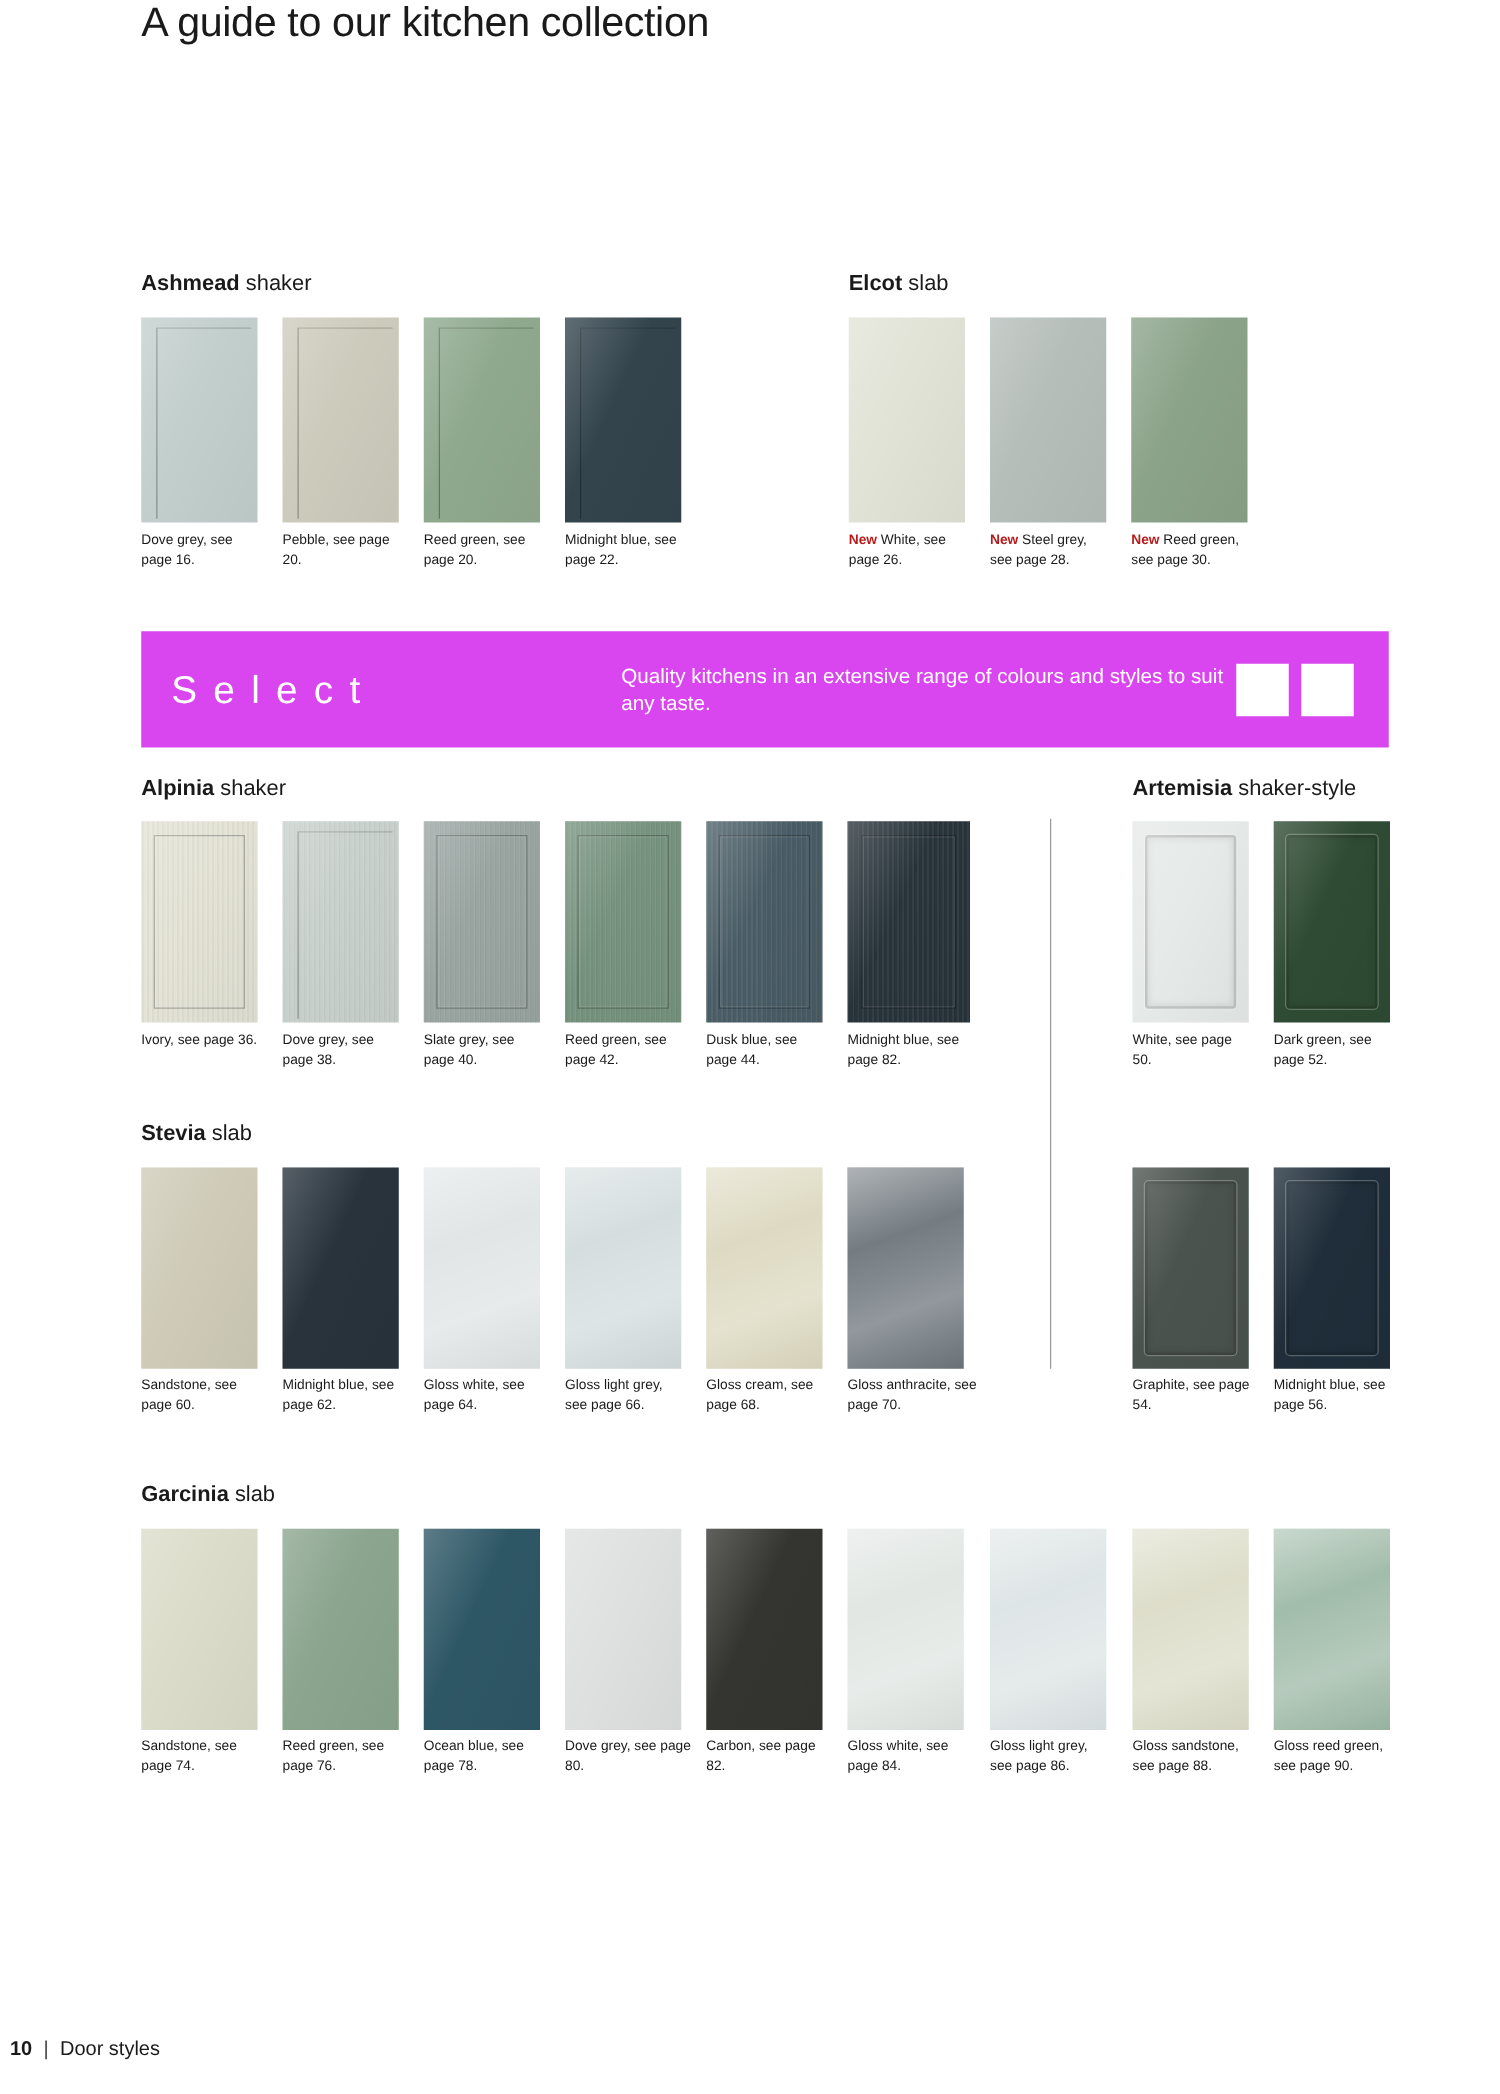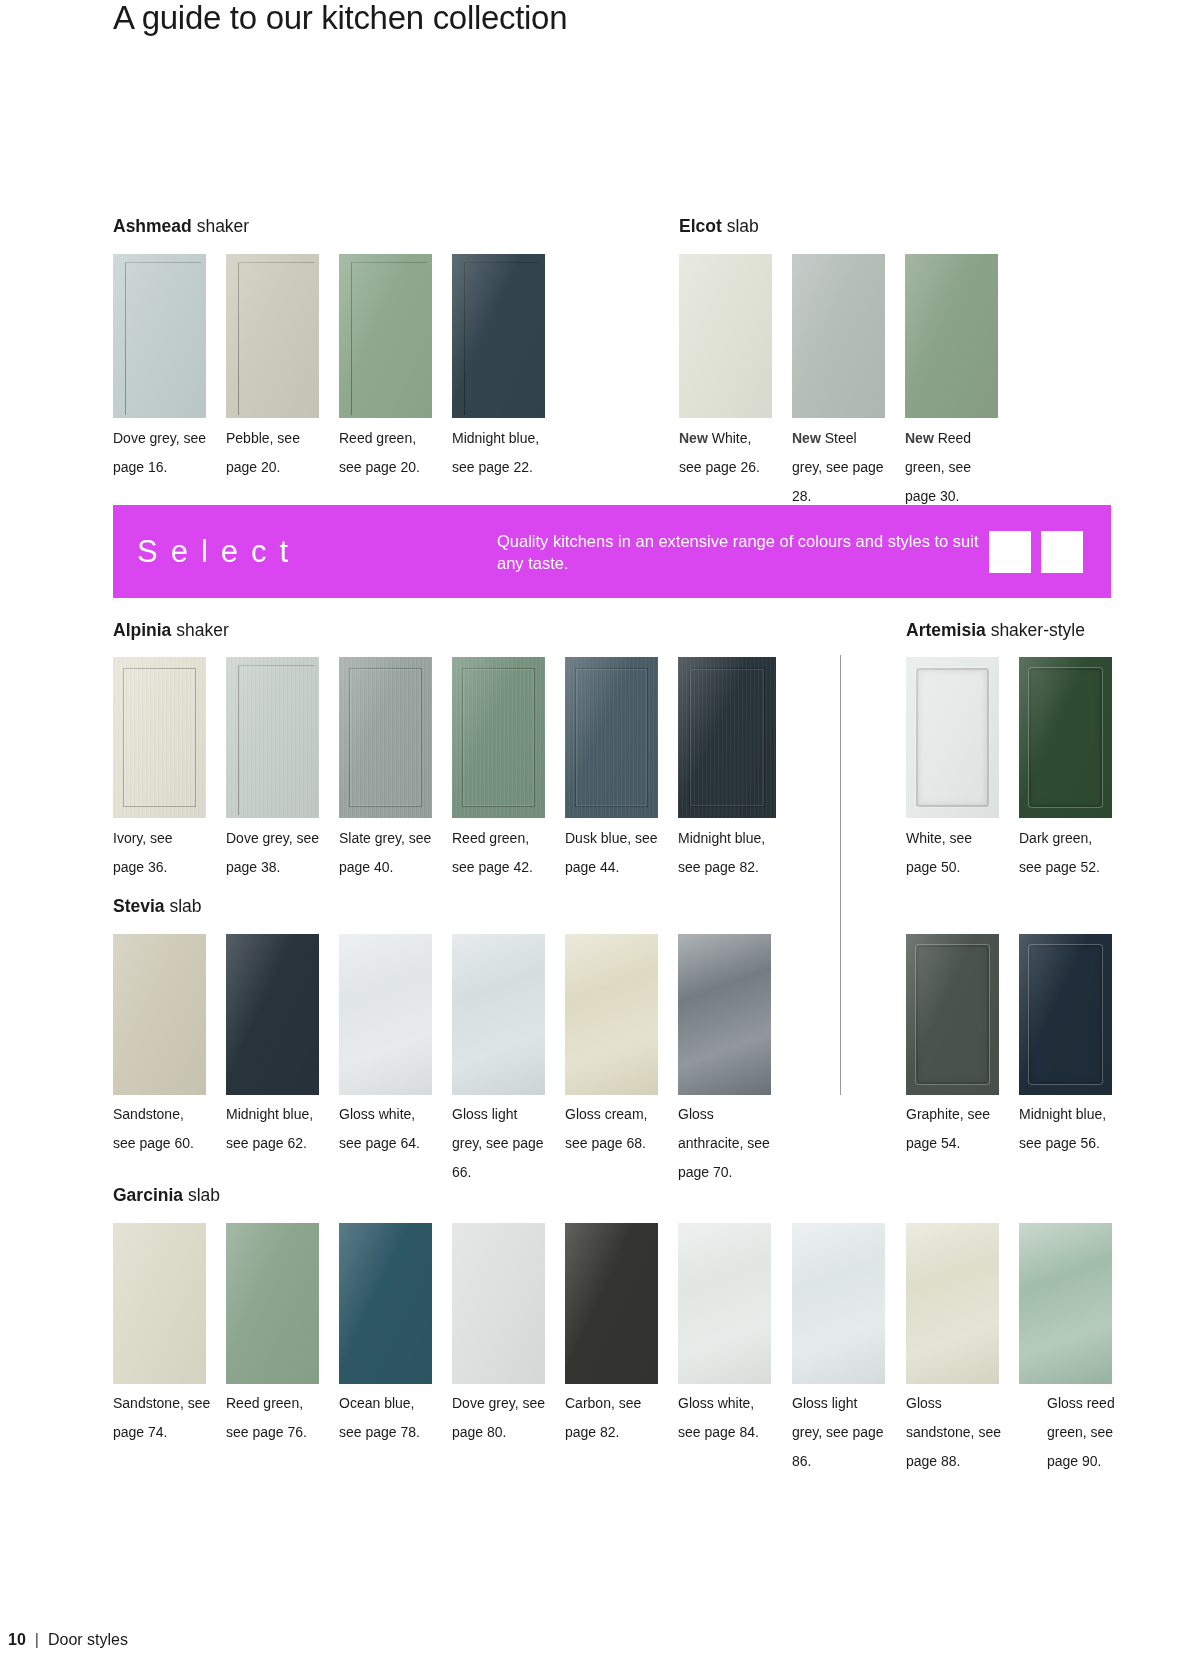--- a/index.html
+++ b/index.html
@@ -91,24 +91,24 @@
     pointer-events: none;
   }
   .gloss {
     position: absolute; inset: 0;
     background: linear-gradient(160deg, rgba(255,255,255,0.45) 0%, rgba(255,255,255,0.05) 35%, rgba(255,255,255,0.25) 68%, rgba(0,0,0,0.04) 100%);
     pointer-events: none;
   }
 
   
   .cap {
-    position: absolute; font-size: 14px; line-height: 29px;
+    position: absolute; font-size: 11px; line-height: 16px;
     color: #1a1a1a; font-weight: 400;
   }
-  .cap .new { color: #404040; font-weight: 700; }
+  .cap .new { color: #b91c1c; font-weight: 700; }
 
   
   .vdivider {
     position: absolute; width: 1px; background: #9a9a9a;
   }
 
   
   .footer {
     position: absolute; left: 8px; top: 1631px;
     font-size: 16px; color: #1a1a1a; display: flex; align-items: center; gap: 9px;
@@ -339,21 +339,21 @@
   <div class="cap" style="left:792px; top:1389px; width:94px;">Gloss light grey, see page 86.</div>
 
   <div class="door" style="left:906px; top:1223px; width:93px; height:161px; background:#dcdcc8;">
     <div class="gloss"></div>
   </div>
   <div class="cap" style="left:906px; top:1389px; width:100px;">Gloss sandstone, see page 88.</div>
 
   <div class="door" style="left:1019px; top:1223px; width:93px; height:161px; background:#9db9a6;">
     <div class="gloss"></div>
   </div>
-  <div class="cap" style="left:1019px; top:1389px; width:100px;margin-left:28px;">Gloss reed green, see page 90.</div>
+  <div class="cap" style="left:1019px; top:1389px; width:100px;">Gloss reed green, see page 90.</div>
 
   <div class="footer">
     <span class="pg">10</span>
     <span class="sep">|</span>
     <span class="lbl">Door styles</span>
   </div>
 
 </div>
 
 </body></html>

